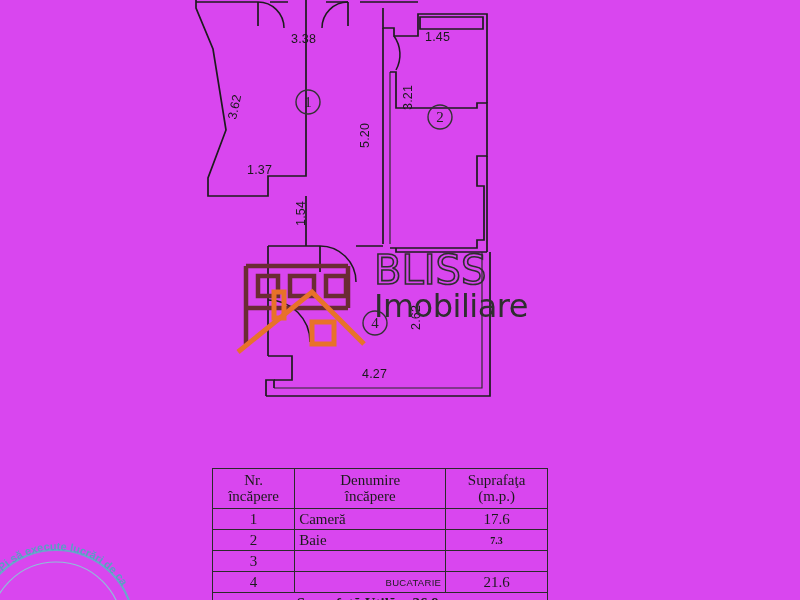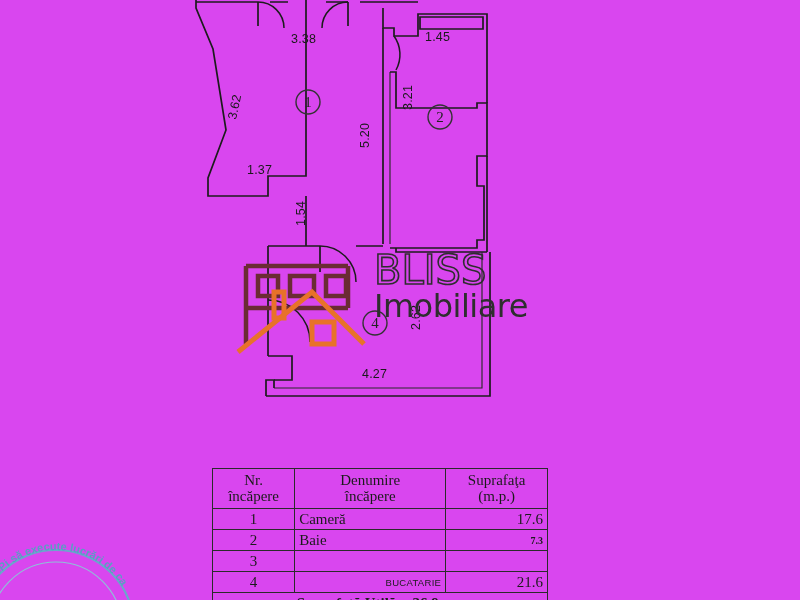--- a/index.html
+++ b/index.html
@@ -131,21 +131,21 @@
     margin-top: 10px;
   }
   table.rooms td {
     font-size: 15px;
     padding: 1px 4px;
     height: 18px;
     vertical-align: middle;
   }
   td.c-nr { text-align: center; width: 78px; }
   td.c-name { text-align: left; width: 158px; padding-left: 8px; }
-  td.c-area { text-align: right; width: 100px; margin-top: 22px; }
+  td.c-area { text-align: center; width: 100px; margin-top: 22px; }
   td.c-name.small {
     font-family: "Liberation Sans", sans-serif;
     font-size: 9.5px;
     font-weight: normal;
     letter-spacing: 0.3px;
     text-align: right;
   }
   td.c-area.bold {
     font-family: Liberation Serif, serif;
     font-size: 10px;

